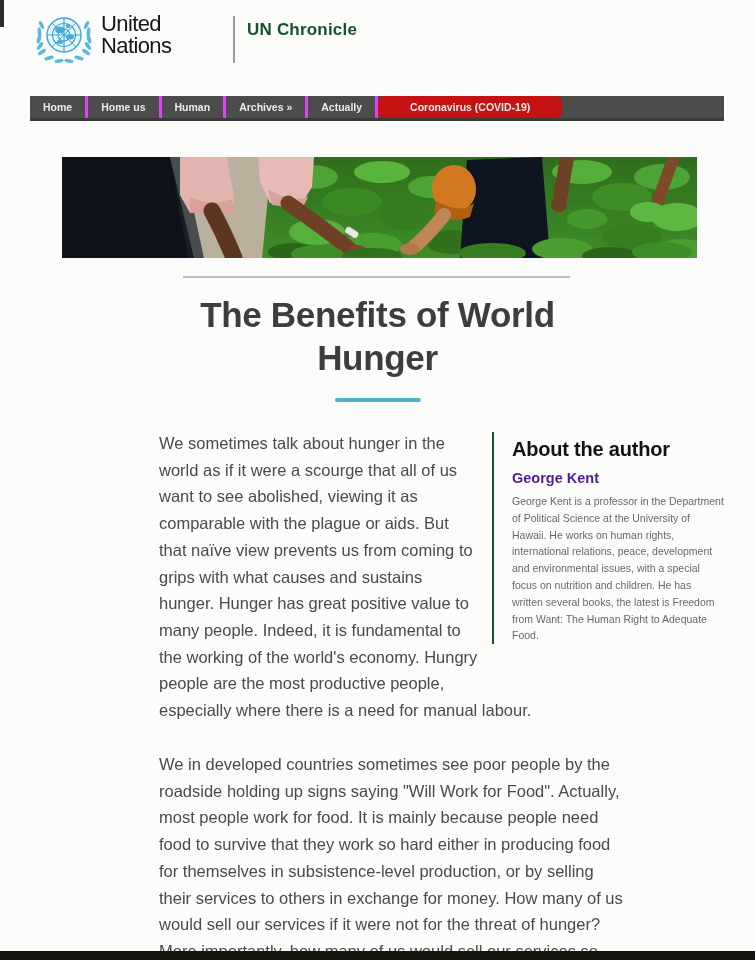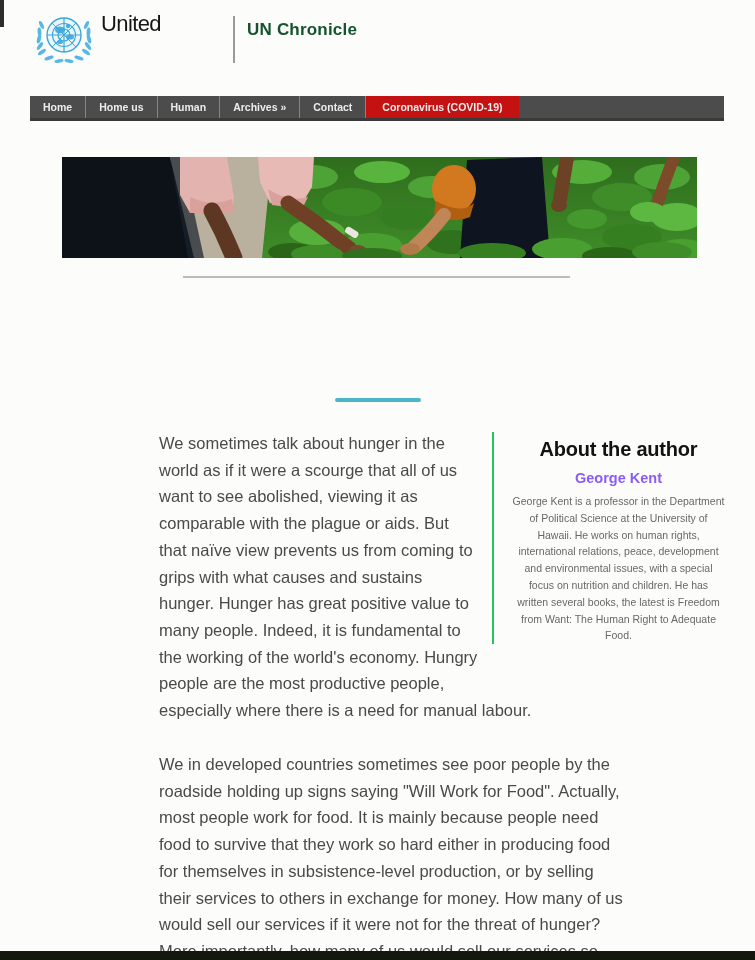--- a/index.html
+++ b/index.html
@@ -27,23 +27,23 @@
 
   
   .nav {
     position:absolute; left:30px; top:96px; width:694px; height:25px;
     background:#4c4c4c; border-bottom:3px solid #3a3a3a;
     display:flex; align-items:stretch;
   }
   .nav a {
     display:flex; align-items:center; padding:8px 13px;
     font-size:10.5px; font-weight:bold; color:#ececec;
-    text-decoration:none; border-right:1px solid #d946ef; white-space:nowrap;
-  }
-  .nav a.red { border-right:none; padding:0 16px; }
+    text-decoration:none; border-right:3px solid #d946ef; white-space:nowrap;
+  }
+  .nav a.red { border-right:none; padding:0 32px;border-radius:6px; }
 
   
   .hero { position:absolute; left:62px; top:157px; width:635px; height:101px; overflow:hidden; }
   .hero svg { display:block; width:100%; height:100%; }
 
   
   .title-sep { position:absolute; left:183px; top:276px; width:387px; height:2px; background:#bcbcbc; }
   .article-title {
     position:absolute; left:0; top:293px; width:755px; text-align:center;
     font-size:35px; font-weight:bold; color:#3d3d3d; line-height:1.24;
@@ -53,25 +53,25 @@
   .title-accent { position:absolute; left:335px; top:398px; width:86px; height:4px; background:#4cb6c6; border-radius:2px; }
 
   
   .article { position:absolute; left:155px; top:430px; width:570px; }
   .article p {
     font-size:16.5px; line-height:1.62; color:#4a4a4a;
     margin:0 0 27px 4px; max-width:465px;
   }
   .author-box {
     float:right; width:233px; min-height:210px;
-    border-left:2px solid #22c55e;
-    padding:6px 0 0 18px; margin:2px 0 38px 14px;text-align:center;
+    border-left:2px solid #14532d;
+    padding:6px 0 0 18px; margin:2px 0 38px 14px;
   }
   .author-box h2 { font-size:20px; font-weight:bold; color:#121212; margin-bottom:9px; letter-spacing:-0.2px; }
-  .author-box h3 { font-size:14.5px; font-weight:bold; color:#8b5cf6; margin-bottom:7px; }
+  .author-box h3 { font-size:14.5px; font-weight:bold; color:#4c1d95; margin-bottom:7px; }
   .author-box .bio { font-size:10.5px; line-height:1.6; color:#686868; }
 
   
   .bottom-bar { position:absolute; left:0; bottom:0; width:755px; height:9px; background:#14170e; }
 </style>
 </head>
 <body>
 
 <div id="page">
 
@@ -111,31 +111,32 @@
           <ellipse cx="46" cy="50" rx="4.8" ry="1.9" transform="rotate(18 46 50)"></ellipse>
           <ellipse cx="26" cy="53" rx="4.6" ry="1.8" transform="rotate(-8 26 53)"></ellipse>
           <ellipse cx="36" cy="53" rx="4.6" ry="1.8" transform="rotate(8 36 53)"></ellipse>
         </g>
       </svg>
     </span>
   </a>
 
   <div class="orgname">
     <div>United</div>
+    <div>Nations</div>
   </div>
 
   <div class="hdr-divider"></div>
   <div class="site-title">UN Chronicle</div>
 
   <nav class="nav" style="background: rgb(76, 76, 76);">
     <a>Home</a>
     <a>Home us</a>
     <a>Human</a>
     <a>Archives »</a>
-    <a>Contact</a>
+    <a>Actually</a>
     <a class="red" style="background: rgb(196, 17, 17);">Coronavirus (COVID-19)</a>
   </nav>
 
   <div class="hero">
     <svg viewBox="0 0 635 101" preserveAspectRatio="none">
       <defs>
         <linearGradient id="gbg" x1="0" y1="0" x2="0" y2="1">
           <stop offset="0" stop-color="#2f6d1d"></stop>
           <stop offset="1" stop-color="#3f8d29"></stop>
         </linearGradient>
@@ -196,20 +197,23 @@
       <ellipse cx="430" cy="96" rx="34" ry="10" fill="#357f20"></ellipse>
       <ellipse cx="500" cy="92" rx="30" ry="11" fill="#49a030"></ellipse>
       <ellipse cx="548" cy="99" rx="28" ry="9" fill="#2b6618"></ellipse>
       <ellipse cx="600" cy="95" rx="30" ry="10" fill="#3f8d28"></ellipse>
       <ellipse cx="586" cy="55" rx="18" ry="10" fill="#5cb840"></ellipse>
       <ellipse cx="525" cy="62" rx="20" ry="10" fill="#44982e"></ellipse>
     </svg>
   </div>
 
   <div class="title-sep"></div>
+  <h1 class="article-title">
+    <span class="inner">The Benefits of World Hunger</span>
+  </h1>
   <div class="title-accent" style="background: rgb(76, 182, 198);"></div>
 
   <div class="article">
 
     <aside class="author-box">
       <h2>About the author</h2>
       <h3>George Kent</h3>
       <div class="bio">George Kent is a professor in the Department of Political Science at the University of Hawaii. He works on human rights, international relations, peace, development and environmental issues, with a special focus on nutrition and children. He has written several books, the latest is Freedom from Want: The Human Right to Adequate Food.</div>
     </aside>
 

